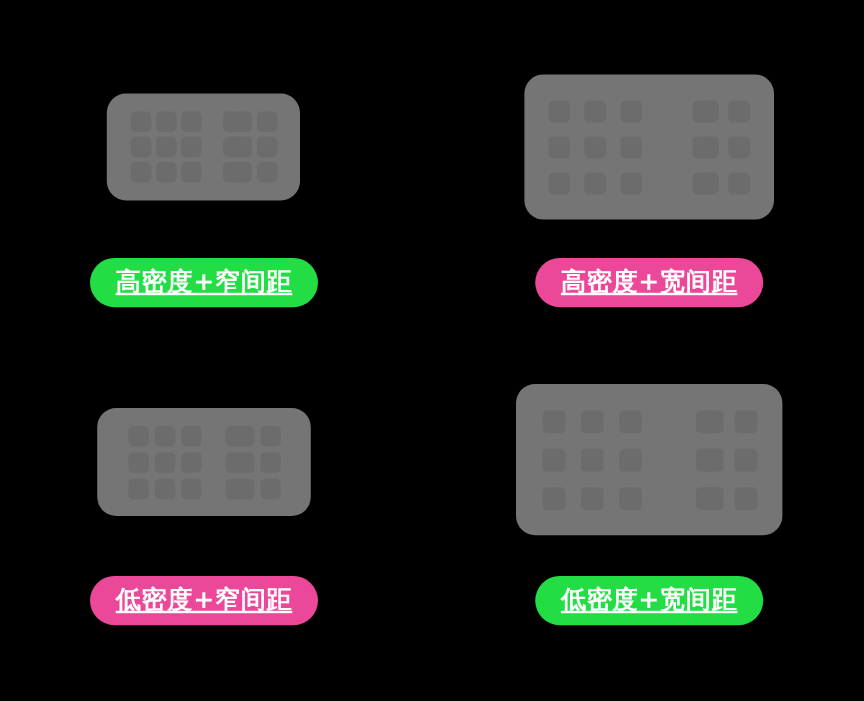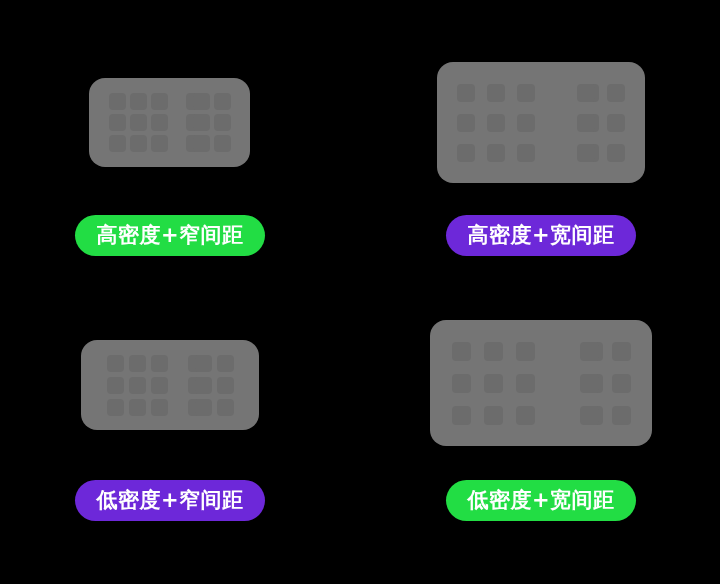--- a/index.html
+++ b/index.html
@@ -66,24 +66,25 @@
     justify-content: center;
     border-radius: 999px;
     color: #ffffff;
     font-size: 21px;
     font-weight: 700;
     letter-spacing: 0.5px;
     line-height: 1;
     white-space: nowrap;
     height: 41px;
     padding: 0 18px;
+    text-decoration: underline;
   }
 
   .pill.good { background: #22dd44; }
-  .pill.bad  { background: #6d28d9; }
+  .pill.bad  { background: #ec4899; }
 </style>
 </head>
 <body>
 
 <div id="stage">
 
   <div class="cell" style="left:89px; top:78px; width:161px;">
     <div class="panel" style="width:161px; height:89px;">
       <div class="panel-grid">
         <div class="grid-inner" id="grid-tl" style="grid-template-columns: repeat(6, 17px); gap: 4px;">

